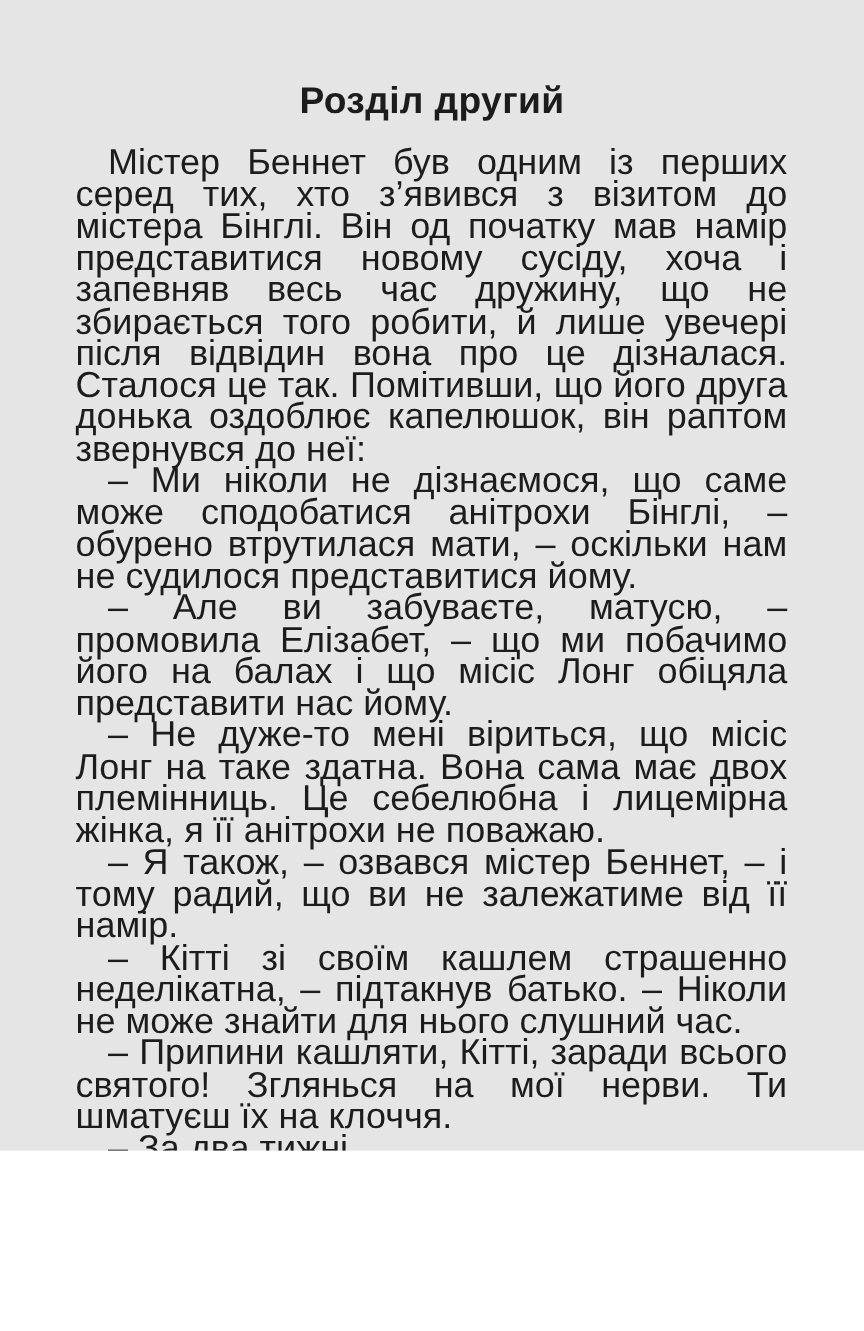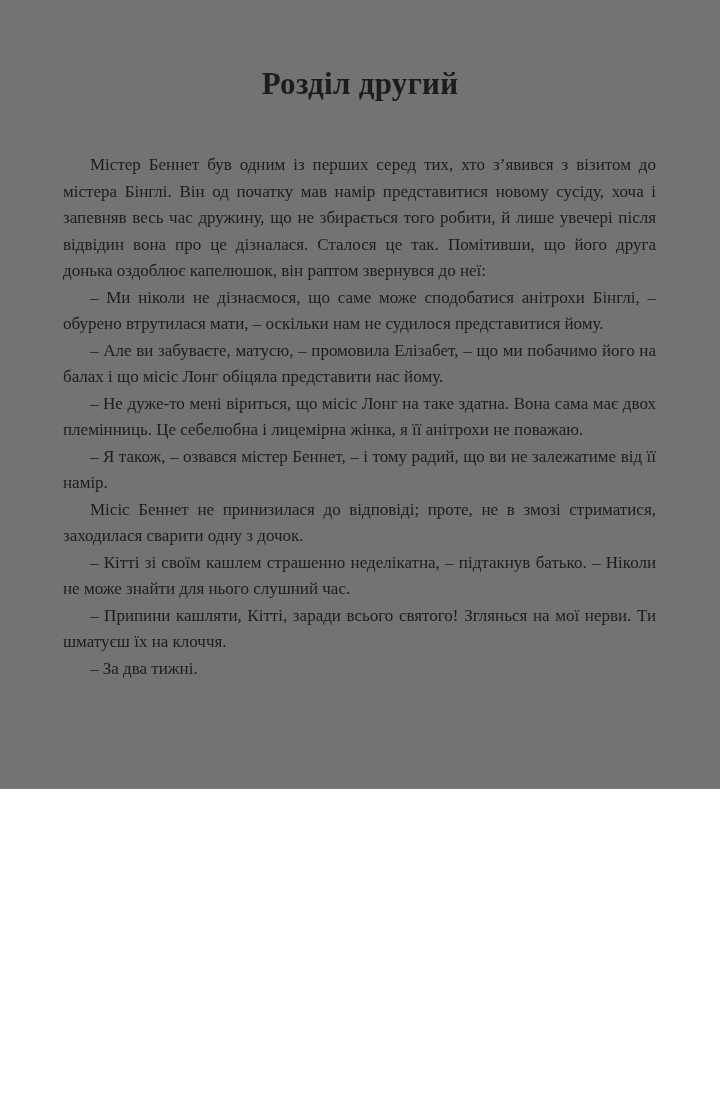--- a/index.html
+++ b/index.html
@@ -3,44 +3,44 @@
 <meta charset="utf-8">
 <style>
   html, body {
     margin: 0;
     padding: 0;
     background: #ffffff;
   }
   .book-page {
     position: relative;
     width: 720px;
-    height: 789px;
-    background: #737373;
+    height: 959px;
+    background: #e5e5e5;
     overflow: hidden;
-    font-family: Liberation Serif, serif;
+    font-family: Liberation Sans, sans-serif;
     color: #1c1c1c;
   }
   .chapter-title {
     position: absolute;
     top: 66px;
     left: 0;
     width: 720px;
     margin: 0;
     text-align: center;
     font-size: 31px;
     line-height: 36px;
     font-weight: bold;
     letter-spacing: 0.3px;
   }
   .text-block {
     position: absolute;
-    top: 152px;
+    top: 123px;
     left: 63px;
     width: 593px;
-    font-size: 17px;
+    font-size: 30px;
     line-height: 26.5px;
     text-align: justify;
     hyphens: manual;
   }
   .text-block p {
     margin: 0;
     padding: 0;
     text-indent: 27px;
   }
   .page-number {
@@ -56,20 +56,19 @@
 
 <div class="book-page">
   <h1 class="chapter-title">Розділ другий</h1>
 
   <div class="text-block">
       <p>Містер Беннет був одним із перших серед тих, хто з’явився з візитом до містера Бінглі. Він од початку мав намір представитися новому сусіду, хоча і запевняв весь час дружину, що не збирається того робити, й лише уве­чері після відвідин вона про це дізналася. Сталося це так. Помітивши, що його друга донька оздоблює капелюшок, він раптом звернувся до неї:</p>
       <p>– Ми ніколи не дізнаємося, що саме може сподобати­ся анітрохи Бінглі, – обурено втрутилася мати, – оскільки нам не судилося представитися йому.</p>
       <p>– Але ви забуваєте, матусю, – промовила Елізабет, – що ми побачимо його на балах і що місіс Лонг обіцяла представити нас йому.</p>
       <p>– Не дуже-то мені віриться, що місіс Лонг на таке здат­на. Вона сама має двох племінниць. Це себелюбна і ли­цемірна жінка, я її анітрохи не поважаю.</p>
       <p>– Я також, – озвався містер Беннет, – і тому радий, що ви не залежатиме від її намір.</p>
-      <p>Місіс Беннет не принизилася до відповіді; проте, не в змозі стриматися, заходилася сварити одну з дочок.</p>
       <p>– Кітті зі своїм кашлем страшенно неделікатна, – під­такнув батько. – Ніколи не може знайти для нього слуш­ний час.</p>
       <p>– Припини кашляти, Кітті, заради всього святого! Зглянься на мої нерви. Ти шматуєш їх на клоччя.</p>
       <p>– За два тижні.</p>
     </div>
 
   <div class="page-number">6</div>
 </div>
 
 </body></html>

